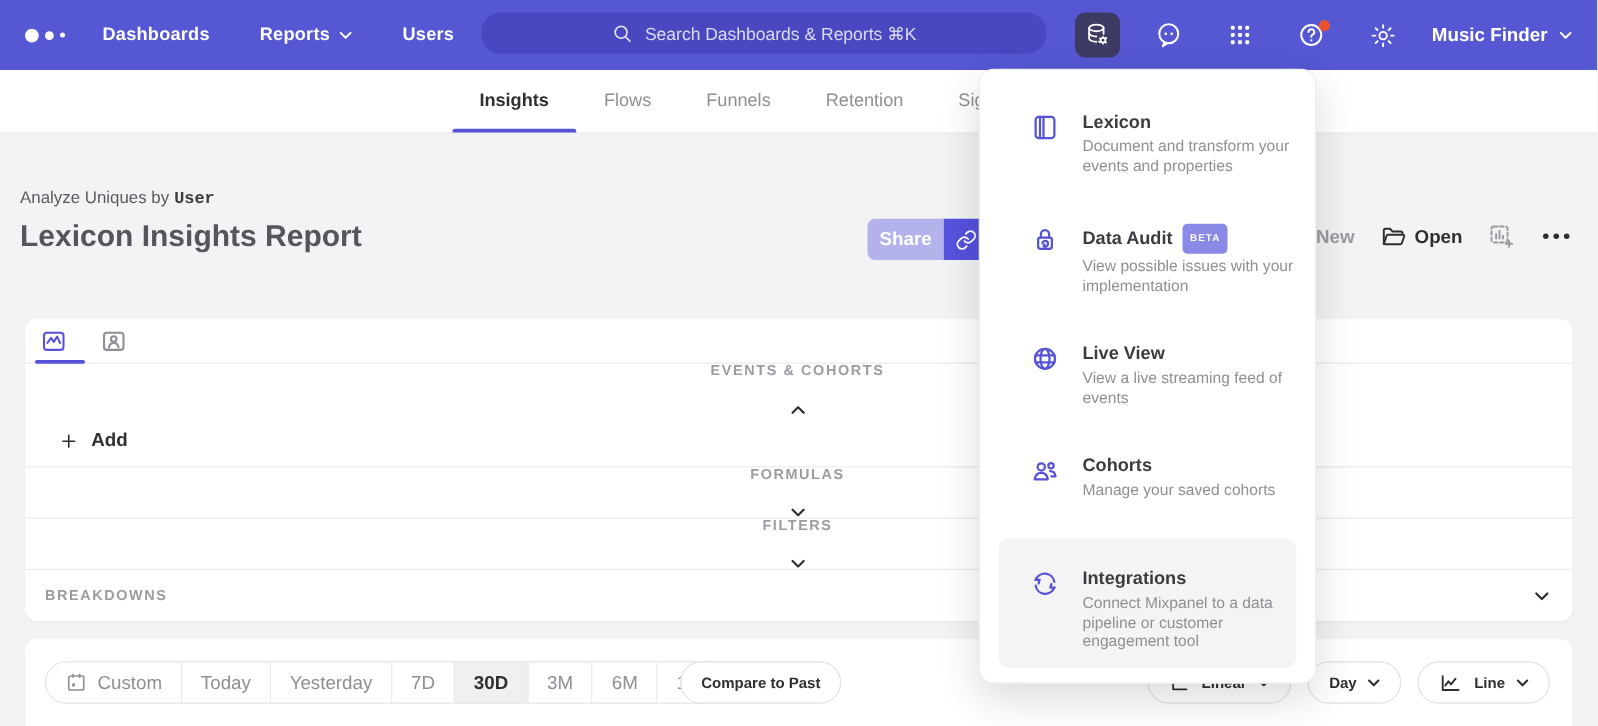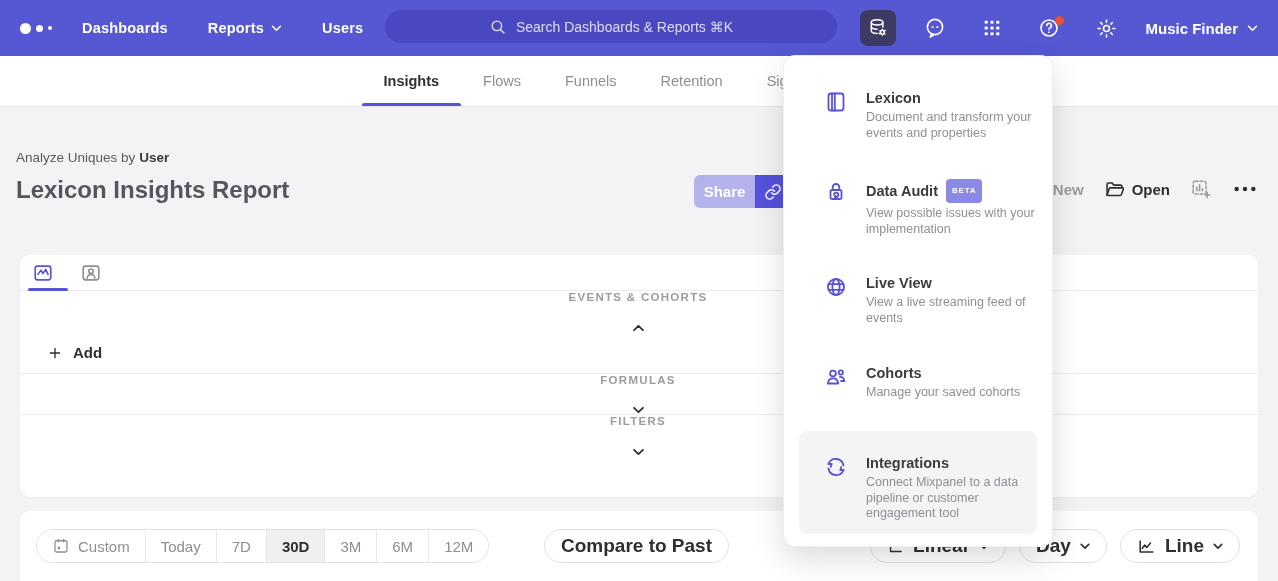--- a/index.html
+++ b/index.html
@@ -34,21 +34,21 @@
   .tabbar { position:absolute; top:56px; left:0; width:100%; height:51px; background:#fff;
     border-bottom:1px solid #e7e7ea; display:flex; justify-content:center; align-items:stretch; z-index:2; }
   .tab { position:relative; display:flex; align-items:center; padding:0 22px; font-size:14.5px;
     color:#8e8e94; cursor:pointer; }
   .tab.active { color:#2f2f33; font-weight:bold; }
   .tab.active::after { content:""; position:absolute; left:0; right:0; bottom:0; height:3px;
     background:#5753d6; border-radius:2px 2px 0 0; }
 
   
   .subtitle { position:absolute; left:16px; top:150px; font-size:13.5px; color:#5a5a61; z-index:1; }
-  .subtitle b { color:#3b3b40; font-weight:bold; margin-left:4px; }
+  .subtitle b { color:#3b3b40; font-weight:bold; margin-left:4px;font-family:Liberation Mono, monospace; }
   .page-title { position:absolute; left:16px; top:176px; font-size:24px; font-weight:bold; color:#55555d; z-index:1; }
   .share-split { position:absolute; left:694px; top:175px; display:flex; z-index:1; }
   .share-btn { width:61px; height:33px; border:none; border-radius:6px 0 0 6px; background:#b4b2ea;
     color:#fff; font-size:15px; font-weight:bold; font-family:inherit; cursor:pointer; }
   .link-btn { width:36px; height:33px; border:none; border-radius:0 6px 6px 0; background:#5552dd;
     color:#fff; display:flex; align-items:center; justify-content:center; cursor:pointer; }
   .header-actions { position:absolute; right:20px; top:178px; display:flex; align-items:center; gap:20px; z-index:1; }
   .ha-btn { display:flex; align-items:center; gap:7px; background:none; border:none; font-family:inherit;
     font-size:15px; cursor:pointer; }
   .ha-new { color:#9a9aa0; font-weight:bold; }
@@ -80,21 +80,21 @@
   .footer-panel { position:absolute; left:20px; top:511px; width:1238px; height:80px; background:#fff;
     border-radius:10px; box-shadow:0 1px 2px rgba(0,0,0,.04); z-index:1; }
   .seg { position:absolute; left:16px; top:18px; height:34px; display:flex; align-items:stretch;
     border:1px solid #e2e2e6; border-radius:17px; overflow:hidden; background:#fff; }
   .seg-item { display:flex; align-items:center; gap:8px; padding:0 15px; font-size:15px; color:#8e8e94;
     border-right:1px solid #e8e8ea; cursor:pointer; background:#fff; border-top:none; border-bottom:none;
     border-left:none; font-family:inherit; }
   .seg-item:last-child { border-right:none; }
   .seg-item.selected { color:#2f2f33; font-weight:bold; background:#f0f0f1; }
   .pill-btn { height:34px; display:flex; align-items:center; gap:9px; padding:0 16px; border:1px solid #e2e2e6;
-    border-radius:17px; background:#fff; font-family:inherit; font-size:19px; font-weight:bold; color:#2f2f33; cursor:pointer; }
+    border-radius:17px; background:#fff; font-family:inherit; font-size:12px; font-weight:bold; color:#2f2f33; cursor:pointer; }
   .compare { position:absolute; left:524px; top:18px; }
   .foot-right { position:absolute; right:18px; top:18px; display:flex; gap:13px; }
 
   
   .dropdown { position:absolute; left:783px; top:55px; width:270px; height:492px; background:#fff;
     border-radius:12px; border:1px solid #eeeef0; box-shadow:0 12px 32px rgba(0,0,0,.14); z-index:20; }
   .menu-item { position:absolute; left:0; width:100%; display:flex; align-items:flex-start; gap:18px;
     padding-left:40px; cursor:pointer; }
   .mi-icon { color:#5753d6; flex:0 0 24px; margin-top:1px; }
   .mi-title { font-size:14.5px; font-weight:bold; color:#3b3b40; line-height:18px; display:flex; align-items:center; gap:8px; }
@@ -317,35 +317,44 @@
       </span>
     </div>
     <div class="qp-row h41">
       <span class="qp-label">FILTERS</span>
       <span class="qp-chev">
         <svg width="13" height="8" viewBox="0 0 14 9" fill="none" stroke="#2f2f33" stroke-width="2" stroke-linecap="round" stroke-linejoin="round">
             <path d="M2 2 L7 7 L12 2"></path>
           </svg>
       </span>
     </div>
+    <div class="qp-row h42">
+      <span class="qp-label">BREAKDOWNS</span>
+      <span class="qp-chev">
+        <svg width="13" height="8" viewBox="0 0 14 9" fill="none" stroke="#2f2f33" stroke-width="2" stroke-linecap="round" stroke-linejoin="round">
+            <path d="M2 2 L7 7 L12 2"></path>
+          </svg>
+      </span>
+    </div>
   </section>
 
   <section class="footer-panel">
     <div class="seg">
       <button class="seg-item">
         <span>
           <svg width="18" height="18" viewBox="0 0 24 24" fill="none" stroke="#8e8e94" stroke-width="1.7" stroke-linecap="round">
             <rect x="4" y="5" width="16" height="15" rx="2"></rect>
             <path d="M8.5 3.2v3.2 M15.5 3.2v3.2"></path>
             <rect x="7.5" y="13" width="3.2" height="3.2" fill="#8e8e94" stroke="none"></rect>
           </svg>
         </span>
         <span>Custom</span>
       </button>
       <button class="seg-item">Today</button>
+      <button class="seg-item">Yesterday</button>
       <button class="seg-item">7D</button>
       <button class="seg-item selected">30D</button>
       <button class="seg-item">3M</button>
       <button class="seg-item">6M</button>
       <button class="seg-item">12M</button>
     </div>
     <button class="pill-btn compare">Compare to Past</button>
     <div class="foot-right">
       <button class="pill-btn">
         <span>

